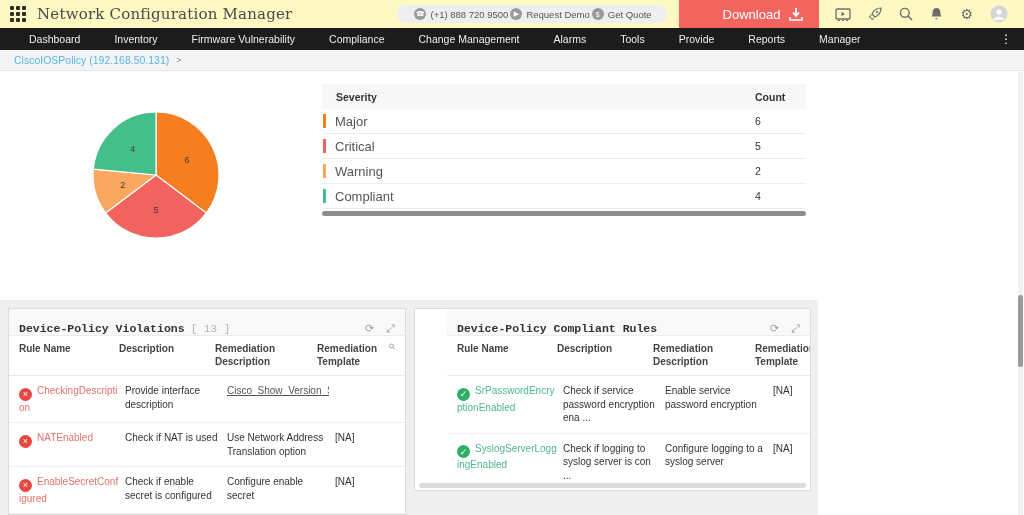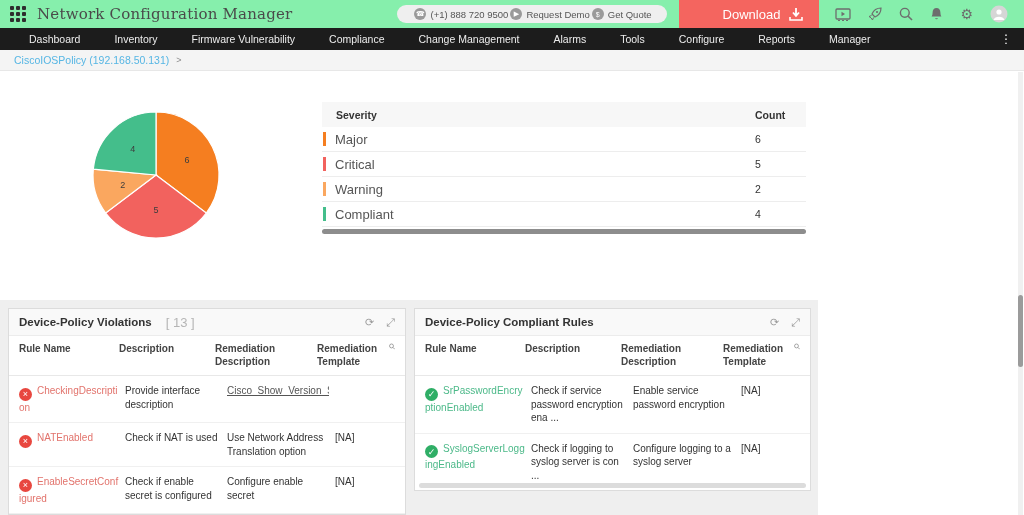--- a/index.html
+++ b/index.html
@@ -2,21 +2,21 @@
 <html><head>
 <meta charset="utf-8">
 <style>
   * { margin:0; padding:0; box-sizing:border-box; }
   html,body { width:1024px; height:515px; overflow:hidden; background:#fff;
               font-family:"Liberation Sans", sans-serif; }
   body { position:relative; }
 
   
   .topbar { position:absolute; left:0; top:0; width:1024px; height:28px;
-            background:#86efac; display:flex; align-items:center; z-index:5; }
+            background:#fef9c3; display:flex; align-items:center; z-index:5; }
   .grid-icon { margin-left:10px; display:grid; grid-template-columns:repeat(3,4px);
                grid-gap:2px; cursor:pointer; }
   .grid-icon i { width:4px; height:4px; background:#2e2e2e; border-radius:1px; }
   .app-title { font-family:"DejaVu Serif", serif; font-size:15px; font-weight:400;
                color:#4a4a4a; margin-left:11px; letter-spacing:.2px; }
   .topbar-right { margin-left:auto; display:flex; align-items:center; height:100%; }
   .contact-pill { background:#efefef; border-radius:11px; height:18px; display:flex;
                   align-items:center; padding:0 15px; font-size:9.5px; color:#555;
                   margin-right:12px; white-space:nowrap; }
   .circle-ic { width:12px; height:12px; border-radius:50%; background:#9a9a9a; color:#fff;
@@ -40,43 +40,43 @@
                 border-bottom:1px solid #e7e7e7; display:flex; align-items:center;
                 padding-left:14px; font-size:10.5px; }
   .breadcrumb a { color:#56b6e4; text-decoration:none; cursor:pointer; }
   .crumb-sep { color:#8a8a8a; margin-left:7px; font-size:9px; }
 
   
   .overview { position:absolute; left:0; top:72px; width:1024px; height:228px; background:#fff; }
   #pie-svg { position:absolute; left:86px; top:33px; }
   .pie-label { font-size:9px; fill:#3d3d3d; }
 
-  .sev-table { position:absolute; left:322px; top:30px; width:484px; }
+  .sev-table { position:absolute; left:322px; top:12px; width:484px; }
   .sev-head { height:25px; background:#f7f7f7; display:grid;
               grid-template-columns:110px 323px 1fr; align-items:center;
               font-size:10.5px; font-weight:bold; color:#333; }
   .sev-head span:first-child { padding-left:14px; }
   .sev-row { height:25px; display:grid; grid-template-columns:110px 323px 1fr;
              align-items:center; border-bottom:1px solid #ededed; }
   .sev-label { display:flex; align-items:center; font-size:13px; color:#555; }
   .sev-tick { width:3px; height:14px; margin:0 9px 0 1px; display:inline-block; }
   .sev-bar { height:11px; border-radius:1px; }
   .sev-count { font-size:10.5px; color:#333; }
   .sev-scrollbar { margin-top:2px; height:5px; background:#8d8d8d; border-radius:3px; cursor:pointer; }
 
   
   .band { position:absolute; left:0; top:300px; width:1024px; height:215px; background:#efefef; }
   .band-white { position:absolute; left:818px; top:0; width:206px; height:215px; background:#fff; }
   .card { position:absolute; top:8px; background:#fff; border:1px solid #dcdcdc; overflow:hidden; }
   #card-violations { left:8px;  width:398px; height:207px; }
-  #card-compliant  { left:414px; width:397px; height:183px; }
+  #card-compliant  { left:414px; width:397px; height:183px;padding-left:32px; }
   .card-header { height:27px; background:#f9f9f9; border-bottom:1px solid #ececec;
-                 display:flex; align-items:center; padding:0 10px; }
+                 display:flex; align-items:flex-end; padding:0 10px;font-family:Liberation Mono, monospace; }
   .card-title { font-size:11.5px; font-weight:bold; color:#333; }
-  .card-badge { font-size:13px; color:#b5b5b5; margin-left:14px; }
+  .card-badge { font-size:11px; color:#b5b5b5; margin-left:6px; }
   .card-hicons { margin-left:auto; display:flex; gap:12px; color:#999; font-size:11px; }
   .card-hicons span { cursor:pointer; line-height:11px; }
   .colhead { display:grid; grid-template-columns:100px 96px 102px 1fr; column-gap:0;
              padding:6px 10px 7px 10px; font-size:10px; font-weight:bold; color:#444;
              border-bottom:1px solid #e8e8e8; line-height:1.3; }
   .colhead .last { display:flex; justify-content:space-between; align-items:flex-start; }
   .prow { display:grid; grid-template-columns:100px 96px 102px 1fr; column-gap:6px;
           padding:8px 10px; font-size:10px; color:#333; line-height:1.35;
           border-bottom:1px solid #f0f0f0; }
   .prow > div { overflow:hidden; }
@@ -173,21 +173,21 @@
 
 <nav class="nav" id="main-nav">
 
   <span class="nav-item">Dashboard</span>
     <span class="nav-item">Inventory</span>
     <span class="nav-item">Firmware Vulnerability</span>
     <span class="nav-item">Compliance</span>
     <span class="nav-item">Change Management</span>
     <span class="nav-item">Alarms</span>
     <span class="nav-item">Tools</span>
-    <span class="nav-item">Configure</span>
+    <span class="nav-item">Provide</span>
     <span class="nav-item">Reports</span>
     <span class="nav-item">Manager</span>
     <span class="nav-dots">⋮</span>
 </nav>
 
 <div class="breadcrumb">
   <a>CiscoIOSPolicy (192.168.50.131)</a>
   <span class="crumb-sep">&gt;</span>
 </div>
 

